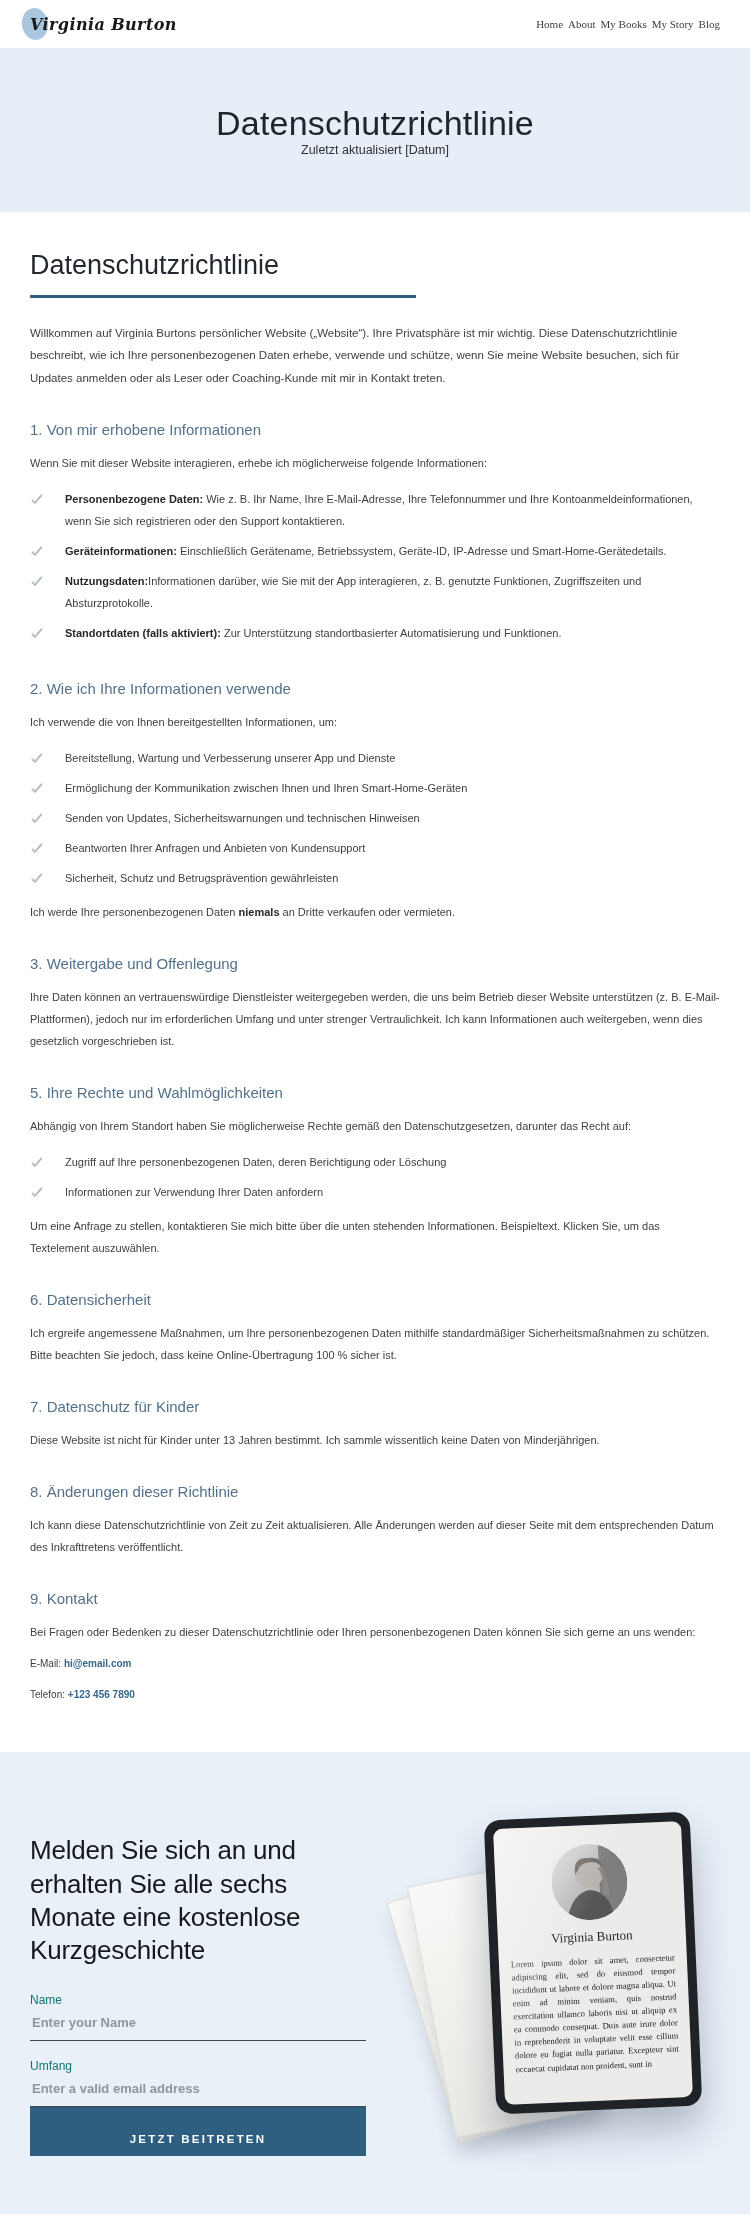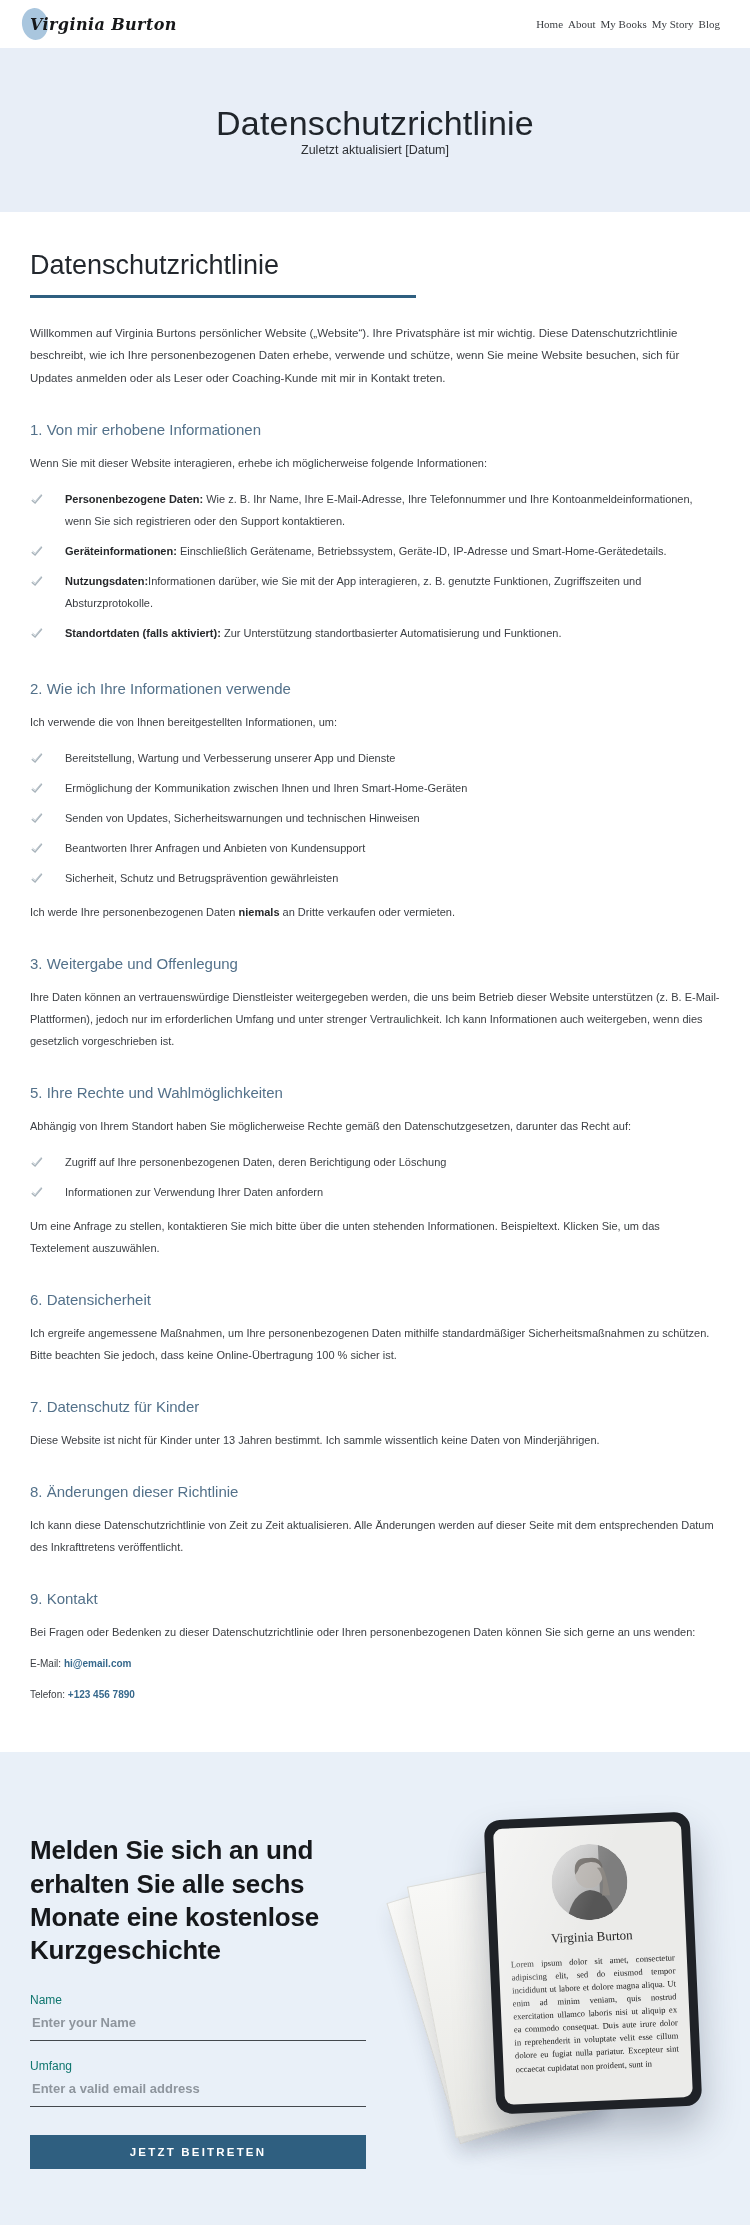--- a/index.html
+++ b/index.html
@@ -53,32 +53,32 @@
   .contact-line { font-size: 10px; line-height: 1.85; color: #3d4045; margin-top: 12px; }
   strong { color: #26282b; }
 
   
   .signup {
     background: var(--signup_bg, #e9f0f8);
     padding: 82px 30px 58px; display: flex; gap: 24px; min-height: 455px;
   }
   .signup-left { width: 336px; flex: 0 0 336px; }
   .signup-heading {
-    font-size: 26px; line-height: 1.28; font-weight: 700; color: #16181b;
+    font-size: 26px; line-height: 1.28; font-weight: 400; color: #16181b;
     letter-spacing: -.2px; margin-bottom: 26px;
   }
   .field-label { display: block; font-size: 12px; color: #0f766e; margin-top: 18px; }
   .field-input {
     width: 100%; background: transparent; border: none; outline: none;
     border-bottom: 1.5px solid #43484d; padding: 8px 2px 10px;
     font-size: 13px; color: #30343a; font-family: "Liberation Sans", sans-serif; font-weight: bold;
   }
   .field-input::placeholder { color: #8e959d; }
   .join-button {
-    width: 100%; margin-top: 28px; padding: 11px 0 11px; border: none; cursor: pointer;
+    width: 100%; padding: 26px 0 11px; border: none; cursor: pointer;
     background: var(--accent, #2f5f80); color: #fff; font-weight: 700;
     font-size: 11.5px; letter-spacing: 2.2px; font-family: "Liberation Sans", sans-serif;
   }
 
   .signup-right { position: relative; flex: 1; }
   .paper {
     position: absolute;
     background: linear-gradient(180deg, #f8f8f6, #e8e8e4);
     border: 1px solid #dcdcd7; box-shadow: 0 12px 20px rgba(40,50,70,.12);
   }

